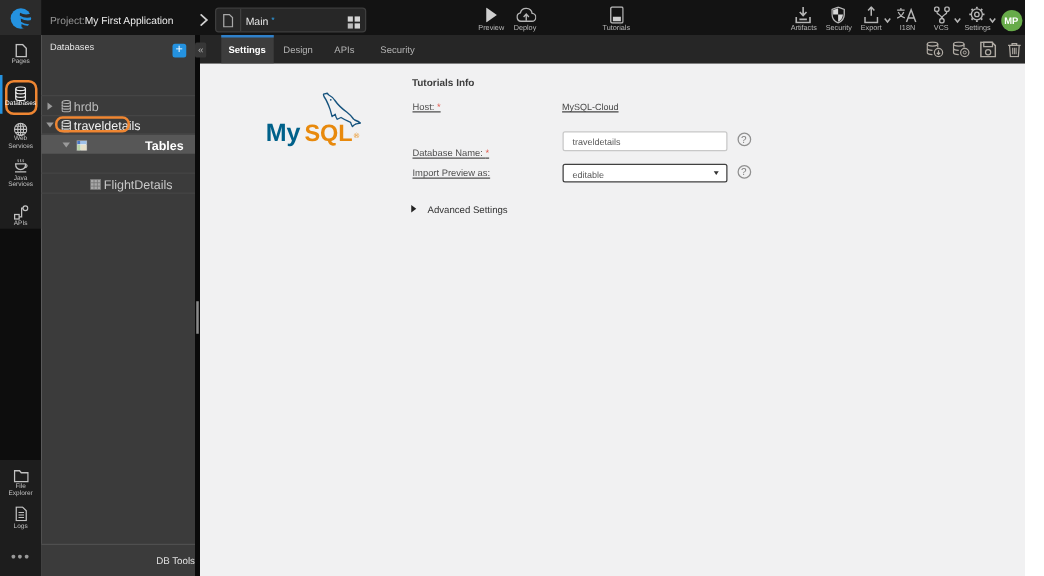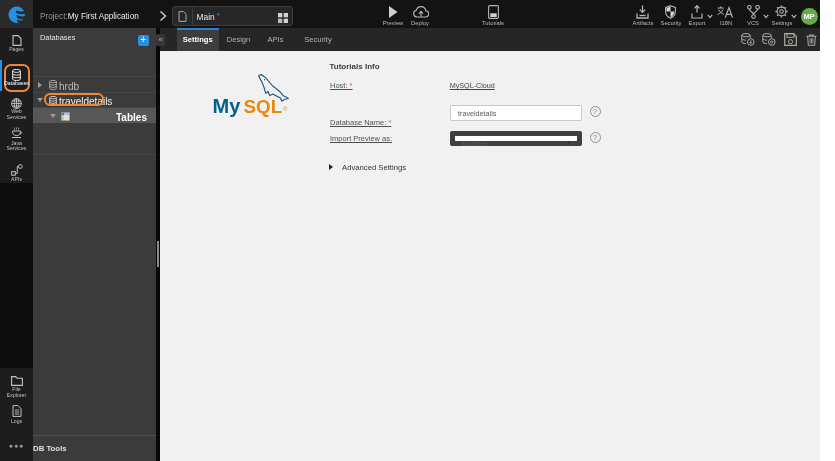--- a/index.html
+++ b/index.html
@@ -224,24 +224,31 @@
       <div class="caret-d" style="left:17px;"></div>
       <svg class="abs" style="left:27.5px;top:3.5px" width="9" height="9" viewBox="0 0 9 9">
         <rect x="0.5" y="0.5" width="8" height="8" fill="#f5f5f5" stroke="#888" stroke-width="0.6"></rect>
         <rect x="0.8" y="0.8" width="2.6" height="2.6" fill="#4a78c5"></rect>
         <rect x="3.8" y="0.8" width="4.4" height="2.6" fill="#9fc1e8"></rect>
         <rect x="0.8" y="3.8" width="2.6" height="4.4" fill="#b9d4a8"></rect>
         <rect x="3.8" y="3.8" width="4.4" height="4.4" fill="#e8e0c8"></rect>
       </svg>
       <div class="trowtext" style="left:39px;color:#ffffff;font-weight:bold;margin-left:44px;">Tables</div>
     </div>
+    <div class="trow" style="top:110px;">
+      <svg class="abs" style="left:39px;top:3.5px" width="9" height="9" viewBox="0 0 9 9">
+        <rect x="0.5" y="0.5" width="8" height="8" fill="#a8a8a8" stroke="#777" stroke-width="0.6"></rect>
+        <path d="M0.5 3.2 H8.5 M0.5 5.9 H8.5 M3.2 0.5 V8.5 M5.9 0.5 V8.5" stroke="#777" stroke-width="0.7"></path>
+      </svg>
+      <div class="trowtext" style="left:50px;color:#c8c8c8;">FlightDetails</div>
+    </div>
     <div class="trow" style="top:125.5px;"></div>
 
     <div class="abs" style="left:0;top:406.5px;width:123px;height:26.5px;border-top:1px solid #4f4f4f;background:#3b3b3b;">
-      <div style="text-align:left;font-size:7.8px;color:#e0e0e0;margin-top:8px;font-weight:bold;">DB Tools</div>
+      <div style="text-align:right;font-size:7.8px;color:#e0e0e0;margin-top:8px;">DB Tools</div>
     </div>
   </div>
   <div id="gutter"></div>
   <div id="thumb"></div>
 
   <div id="tabbar">
     <div id="tab-active">Settings</div>
     <div class="tab" style="left:58.5px;width:40px;">Design</div>
     <div class="tab" style="left:98.5px;width:34px;">APIs</div>
     <div class="tab" style="left:132.5px;width:51px;">Security</div>
@@ -300,21 +307,21 @@
 
     <div class="abs" style="left:169.5px;top:11px;font-size:8px;font-weight:bold;color:#3d3d3d;">Tutorials Info</div>
     <div class="flabel" style="left:170px;top:30.2px;">Host: <span class="req">*</span></div>
     <div class="flabel" style="left:289.7px;top:30.2px;color:#454545;font-size:7.2px;">MySQL-Cloud</div>
     <div class="flabel" style="left:170px;top:57.2px;margin-top:10px;">Database Name: <span class="req">*</span></div>
     <div class="abs" style="left:290px;top:53.8px;width:132px;height:16px;background:#fff;border:1px solid #c8c8c8;border-radius:2px;">
       <div style="font-size:7.2px;color:#5a5a5a;margin:3.2px 0 0 7px;">traveldetails</div>
     </div>
     <div class="abs" style="left:429.5px;top:55px;width:11px;height:11px;border:1px solid #909090;border-radius:50%;color:#808080;font-size:8px;text-align:center;line-height:10.5px;">?</div>
     <div class="flabel" style="left:170px;top:83.2px;">Import Preview as:</div>
-    <div class="abs" style="left:290px;top:80px;width:132px;height:14.5px;background:#fff;border:5px solid #404040;border-radius:2px;">
+    <div class="abs" style="left:290px;top:80px;width:132px;height:14.5px;background:#fff;border:1px solid #404040;border-radius:2px;">
       <div style="font-size:7.2px;color:#5a5a5a;margin:3.2px 0 0 7px;">editable</div>
       <div class="abs" style="right:6px;top:5px;width:0;height:0;border-left:2.6px solid transparent;border-right:2.6px solid transparent;border-top:3.6px solid #333;"></div>
     </div>
     <div class="abs" style="left:429.5px;top:81px;width:11px;height:11px;border:1px solid #909090;border-radius:50%;color:#808080;font-size:8px;text-align:center;line-height:10.5px;">?</div>
     <div class="abs" style="left:169.2px;top:113.2px;width:0;height:0;border-top:3.2px solid transparent;border-bottom:3.2px solid transparent;border-left:4.4px solid #222;"></div>
     <div class="abs" style="left:182px;top:112px;font-size:7.7px;font-weight:normal;color:#333;">Advanced Settings</div>
   </div>
 </div>
 <div id="whitestrip"></div>
 

